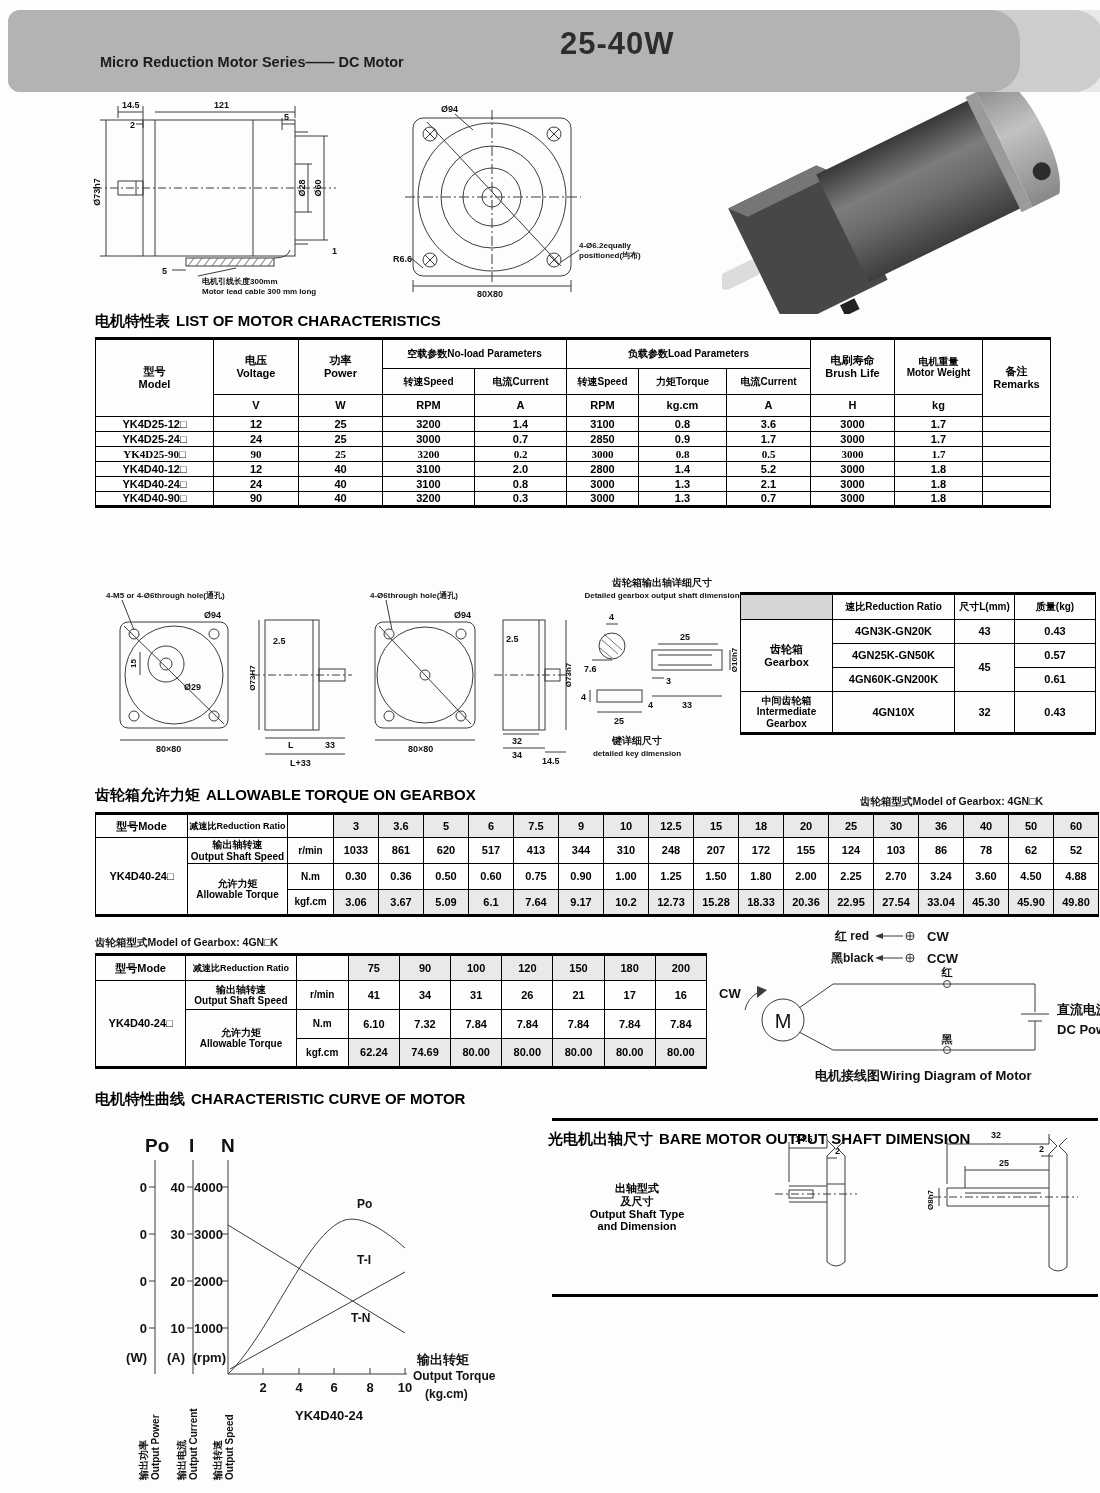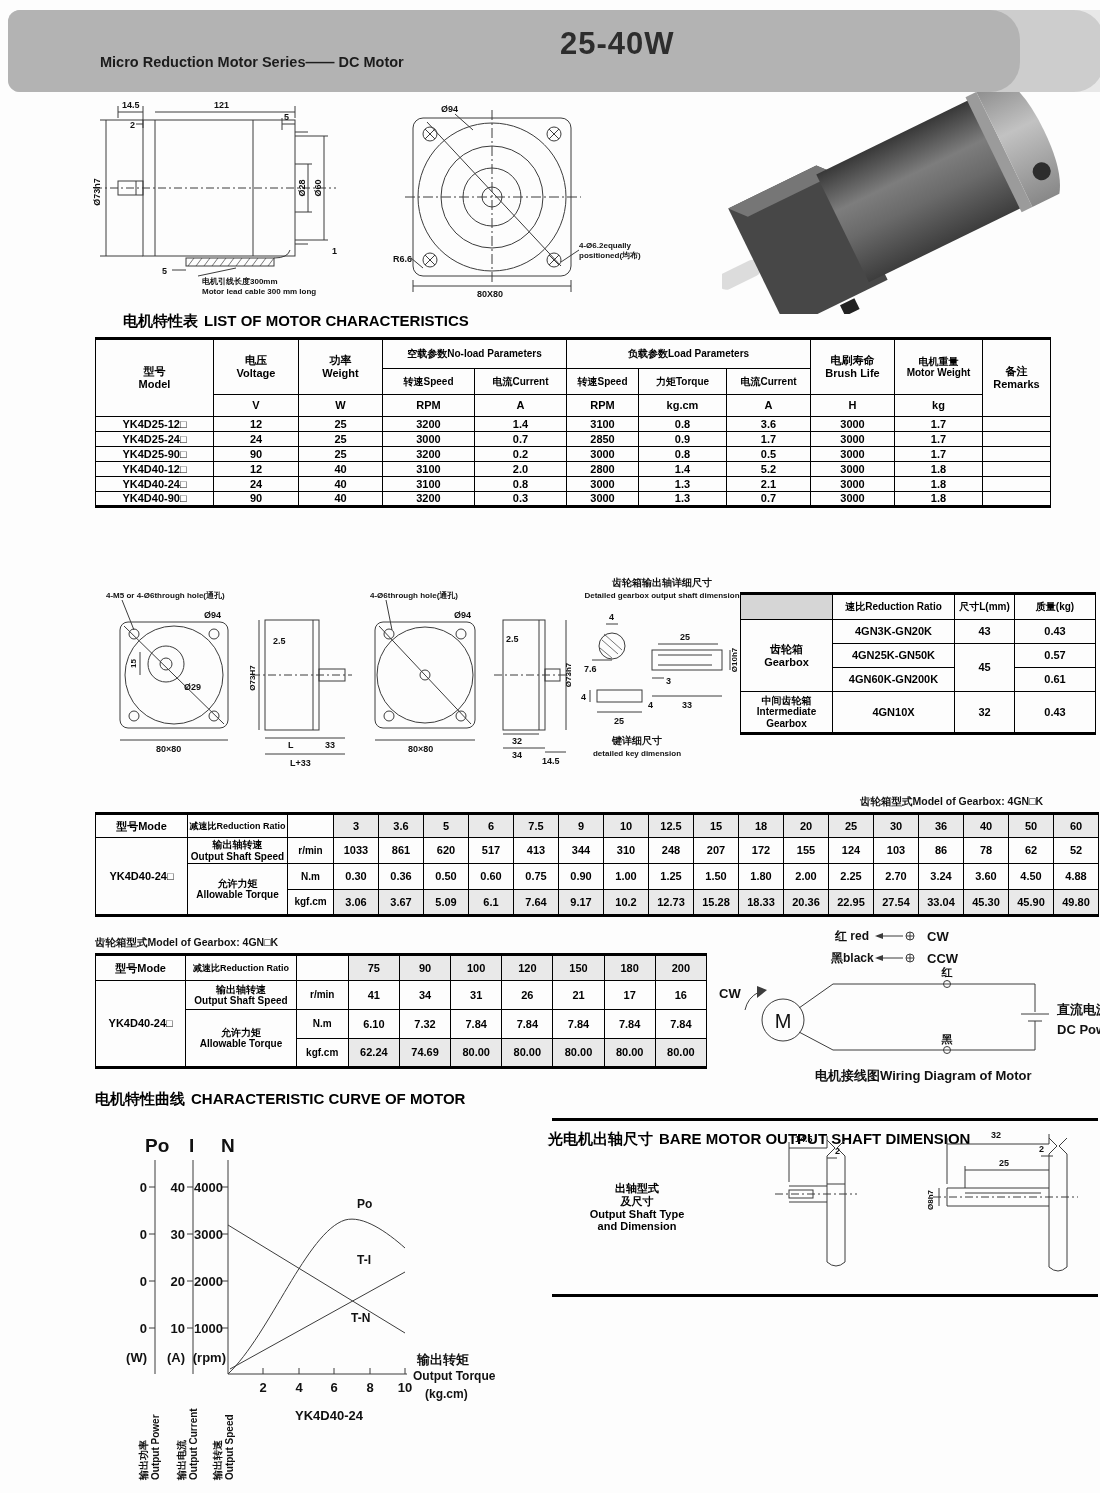--- a/index.html
+++ b/index.html
@@ -156,42 +156,42 @@
       <rect x="30" y="176" width="16" height="12" fill="#222"></rect>
       <rect x="78" y="180" width="16" height="12" fill="#222"></rect>
       <rect x="114" y="52" width="172" height="120" fill="url(#cyl)"></rect>
       <rect x="282" y="48" width="12" height="128" fill="#9b9b9b"></rect>
       <path d="M294,48 h30 q14,20 14,64 q0,44 -14,64 h-30 z" fill="url(#cap)"></path>
       <circle cx="318" cy="148" r="9" fill="#2d2d2d"></circle>
       <path d="M310,48 q16,6 24,18 l10,-10 q-10,-8 -20,-8 z" fill="#6f6f6f"></path>
     </g>
   </svg>
 
-  <div class="abs secTitle" style="left:95px;top:312px;margin-left:28px;">
+  <div class="abs secTitle" style="left:95px;top:312px;">
     <span class="zh">电机特性表</span><span>LIST OF MOTOR CHARACTERISTICS</span>
   </div>
   <table class="abs dtable" style="left:95px;top:337px;width:955px;">
     <colgroup>
         <col style="width:118px">
         <col style="width:85px">
         <col style="width:84px">
         <col style="width:92px">
         <col style="width:92px">
         <col style="width:72px">
         <col style="width:88px">
         <col style="width:84px">
         <col style="width:84px">
         <col style="width:88px">
         <col style="width:68px">
       </colgroup>
     <tbody>
         <tr style="height:30px">
       <th rowspan="3"><span>型号</span><br><span>Model</span></th>
       <th rowspan="2"><span>电压</span><br><span>Voltage</span></th>
-      <th rowspan="2"><span>功率</span><br><span>Weight</span></th>
+      <th rowspan="2"><span>功率</span><br><span>Power</span></th>
       <th colspan="2" class="fs10">空载参数No-load Parameters</th>
       <th colspan="3" class="fs10">负载参数Load Parameters</th>
       <th rowspan="2"><span>电刷寿命</span><br><span>Brush Life</span></th>
       <th rowspan="2" class="fs10"><span>电机重量</span><br><span>Motor Weight</span></th>
       <th rowspan="3"><span>备注</span><br><span>Remarks</span></th>
     </tr>
     <tr style="height:26px">
       <th class="fs10">转速Speed</th>
       <th class="fs10">电流Current</th>
       <th class="fs10">转速Speed</th>
@@ -230,21 +230,21 @@
           <td>25</td>
           <td>3000</td>
           <td>0.7</td>
           <td>2850</td>
           <td>0.9</td>
           <td>1.7</td>
           <td>3000</td>
           <td>1.7</td>
           <td></td>
         </tr>
-        <tr style="height: 15px;">
+        <tr style="height: 15px; font-family: Liberation Serif, serif;">
           <td>YK4D25-90□</td>
           <td>90</td>
           <td>25</td>
           <td>3200</td>
           <td>0.2</td>
           <td>3000</td>
           <td>0.8</td>
           <td>0.5</td>
           <td>3000</td>
           <td>1.7</td>
@@ -425,20 +425,23 @@
     </tr>
     <tr style="height:42px">
       <th class="fs10"><span>中间齿轮箱</span><br><span>Intermediate</span><br><span>Gearbox</span></th>
       <td>4GN10X</td>
       <td>32</td>
       <td>0.43</td>
     </tr>
   </tbody>
     </table>
 
+  <div class="abs secTitle" style="left:95px;top:786px;">
+    <span class="zh">齿轮箱允许力矩</span><span>ALLOWABLE TORQUE ON GEARBOX</span>
+  </div>
   <div class="abs note" style="left:860px;top:795px;">齿轮箱型式Model of Gearbox: 4GN□K</div>
 
   <table class="abs dtable" style="left:95px;top:812px;width:1003px;">
     <colgroup>
         <col style="width:92px">
         <col style="width:100px">
         <col style="width:46px">
       <col span="17" style="width:45px">
       </colgroup>
     <tbody>

